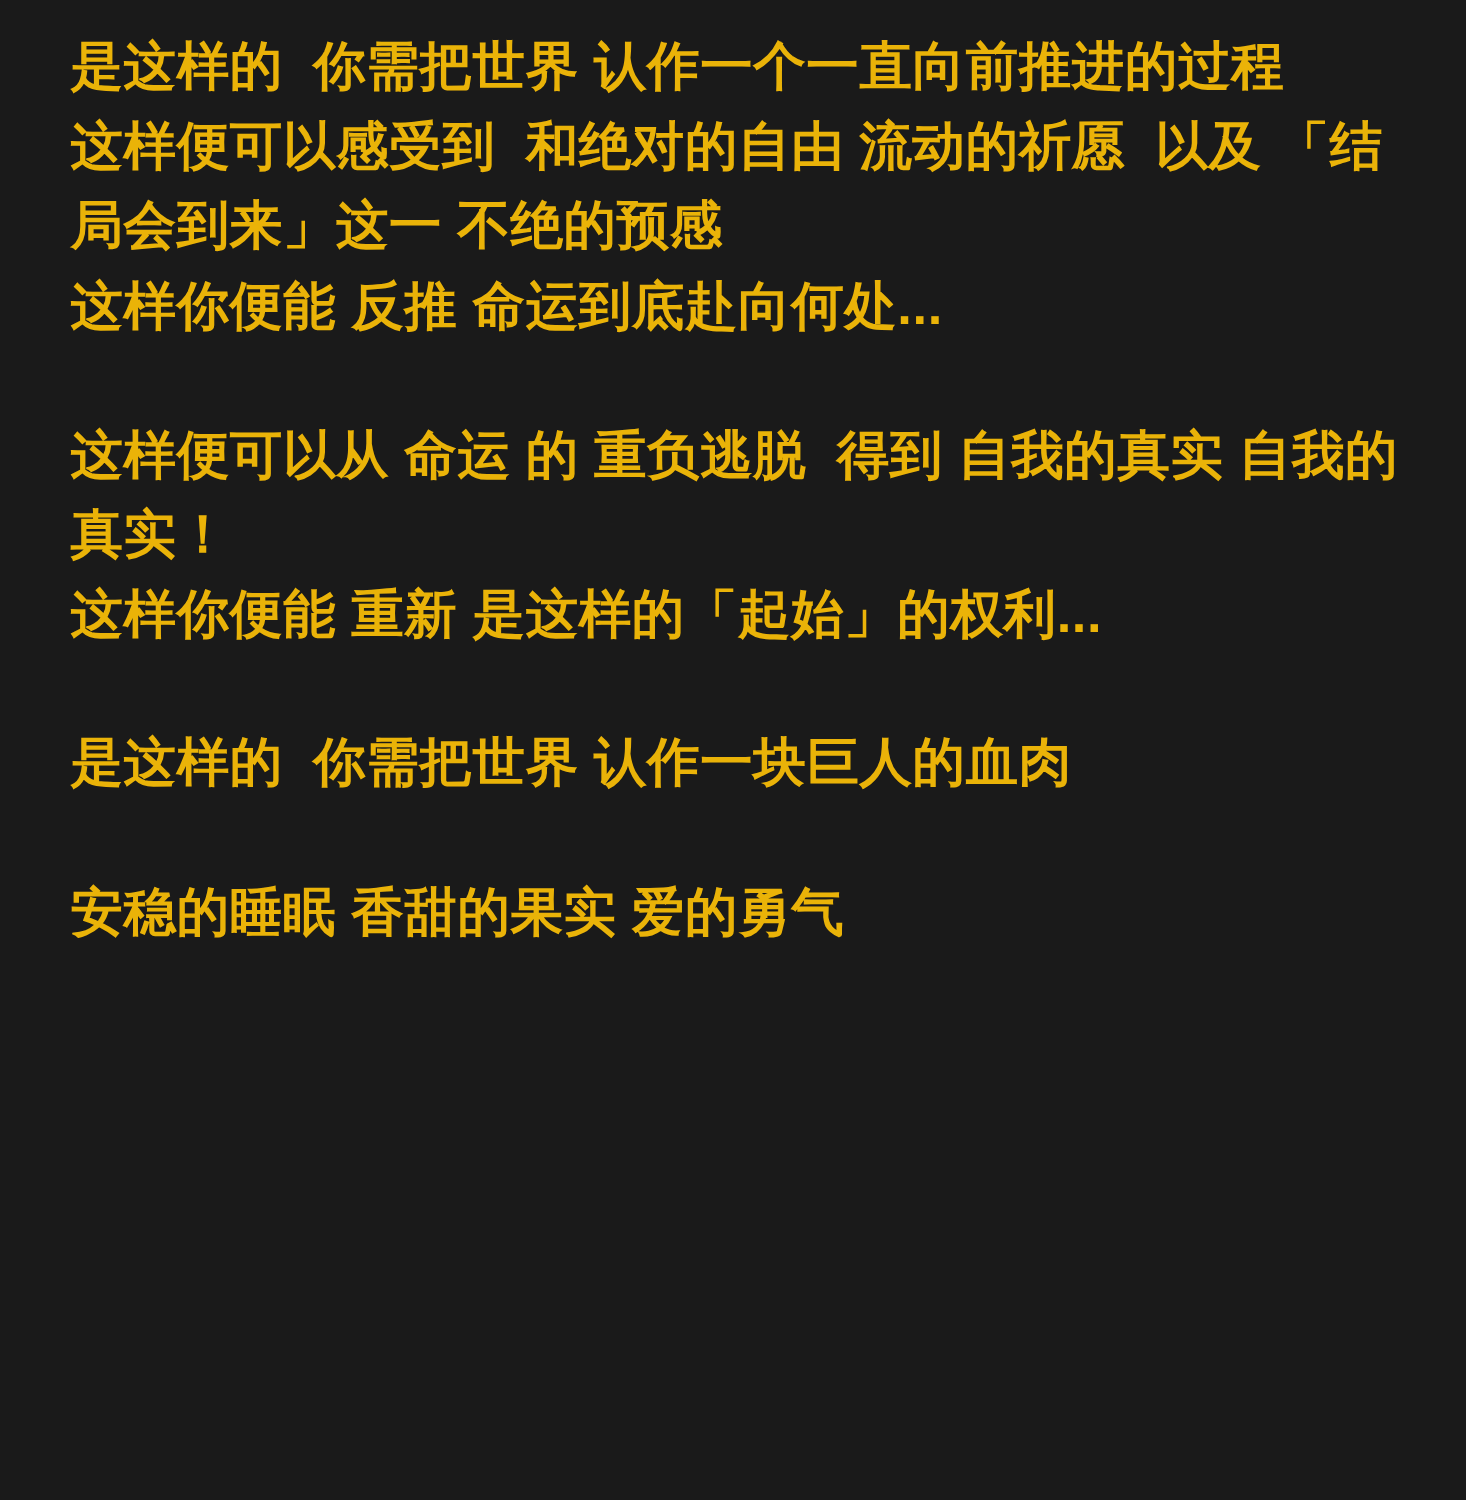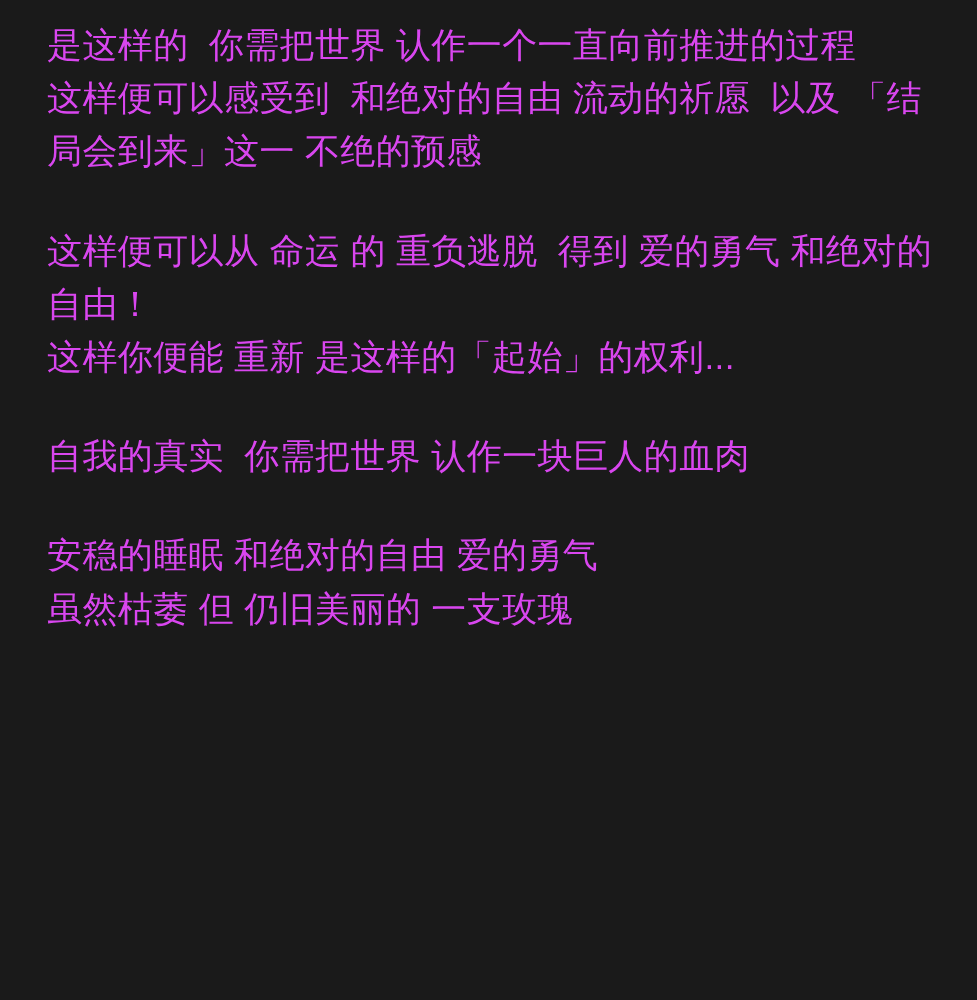--- a/index.html
+++ b/index.html
@@ -20,48 +20,48 @@
     box-sizing: border-box;
     padding: 18px 22px 0 47px;
   }
   .stanza {
     margin: 0 0 46px 0;
   }
   .stanza:last-child {
     margin-bottom: 0;
   }
   .line {
-    color: #d946ef;
+    color: #eab308;
     font-size: 35px;
     line-height: 1.52;
     letter-spacing: 0.4px;
     white-space: pre-wrap;
     word-break: break-word;
-    font-weight: 400;
+    font-weight: 700;
     margin: 0;
     padding: 0;
   }
 </style>
 </head>
 <body>
 
 <div class="page">
 
   <div class="stanza">
     <p class="line">是这样的  你需把世界 认作一个一直向前推进的过程</p>
     <p class="line">这样便可以感受到  和绝对的自由 流动的祈愿  以及 「结局会到来」这一 不绝的预感</p>
+    <p class="line">这样你便能 反推 命运到底赴向何处...</p>
   </div>
 
   <div class="stanza">
-    <p class="line">这样便可以从 命运 的 重负逃脱  得到 爱的勇气 和绝对的自由！</p>
+    <p class="line">这样便可以从 命运 的 重负逃脱  得到 自我的真实 自我的真实！</p>
     <p class="line">这样你便能 重新 是这样的「起始」的权利...</p>
   </div>
 
   <div class="stanza">
-    <p class="line">自我的真实  你需把世界 认作一块巨人的血肉</p>
+    <p class="line">是这样的  你需把世界 认作一块巨人的血肉</p>
   </div>
 
   <div class="stanza">
-    <p class="line">安稳的睡眠 和绝对的自由 爱的勇气</p>
-    <p class="line">虽然枯萎 但 仍旧美丽的 一支玫瑰</p>
+    <p class="line">安稳的睡眠 香甜的果实 爱的勇气</p>
   </div>
 
 </div>
 
 </body></html>

